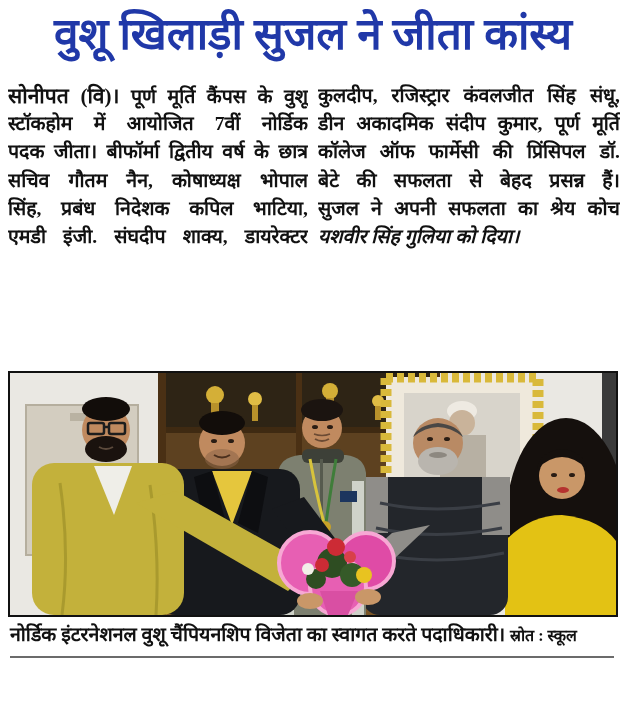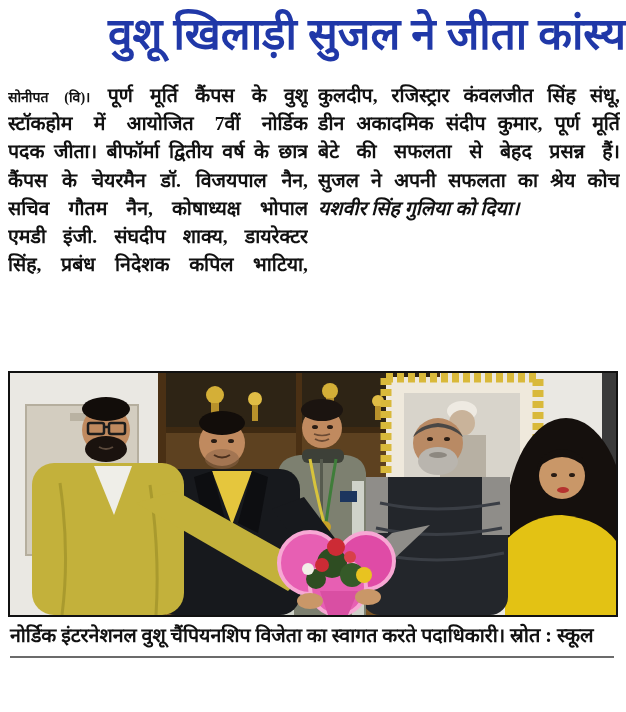--- a/index.html
+++ b/index.html
@@ -2,75 +2,75 @@
 <html><head>
 <meta charset="utf-8">
 <style>
   html,body{margin:0;padding:0;background:#ffffff;}
   .canvas{
     position:relative;width:626px;height:712px;background:#ffffff;
     font-family:"Liberation Serif","DejaVu Serif",serif;overflow:hidden;
   }
   .headline{
     position:absolute;top:4px;left:0;width:626px;height:64px;
-    font-size:44px;font-weight:700;text-align:right;line-height:62px;
+    font-size:44px;font-weight:700;text-align:center;line-height:62px;
     letter-spacing:0px;white-space:nowrap;
   }
   .bodycol{
     position:absolute;top:82px;width:300px;color:#111111;
     font-size:19.5px;font-weight:700;
   }
   .col1{left:8px;}
   .col2{left:318px;width:302px;}
   .bline{
     height:28.2px;line-height:28.2px;white-space:nowrap;
     text-align:justify;text-align-last:justify;overflow:hidden;
   }
   .col2 .lines .bline:last-child{text-align-last:left;font-style:italic;}
-  .dateline{font-weight:700;font-size:14px;}
+  .dateline{font-weight:700;font-size:21px;}
   .photo{
     position:absolute;left:8px;top:371px;width:606px;height:242px;
     border:2px solid #111;background:#e8e5df;
   }
   .photo svg{display:block;}
   .caption{
     position:absolute;left:10px;top:620px;width:606px;height:32px;
     color:#111;font-size:19.5px;font-weight:700;line-height:30px;white-space:nowrap;
   }
-  .caption .src{font-size:20px;font-weight:700;}
+  .caption .src{font-size:16px;font-weight:700;}
   .rule{
     position:absolute;left:10px;top:656px;width:604px;height:2px;background:#6b6b6b;
   }
 </style>
 </head>
 <body>
 
 <div class="canvas">
 
   <div class="headline" style="color: rgb(32, 56, 168);">वुशू खिलाड़ी सुजल ने जीता कांस्य</div>
 
   <div class="bodycol col1">
     <div class="bline">
       <span class="dateline">सोनीपत (वि)।</span>
       <span>पूर्ण मूर्ति कैंपस के वुशू</span>
     </div>
     <div class="lines">
         <div class="bline">स्टॉकहोम में आयोजित 7वीं नोर्डिक</div>
         <div class="bline">पदक जीता। बीफॉर्मा द्वितीय वर्ष के छात्र</div>
-        <div class="bline">कैंपस के चेयरमैन डॉ. विजयपाल नैन,</div>
         <div class="bline">सचिव गौतम नैन, कोषाध्यक्ष भोपाल</div>
+        <div class="bline">सिंह, प्रबंध निदेशक कपिल भाटिया,</div>
         <div class="bline">एमडी इंजी. संघदीप शाक्य, डायरेक्टर</div>
-        <div class="bline">सिंह, प्रबंध निदेशक कपिल भाटिया,</div>
       </div>
   </div>
 
   <div class="bodycol col2">
     <div class="lines">
         <div class="bline">कुलदीप, रजिस्ट्रार कंवलजीत सिंह संधू,</div>
         <div class="bline">डीन अकादमिक संदीप कुमार, पूर्ण मूर्ति</div>
+        <div class="bline">कॉलेज ऑफ फार्मेसी की प्रिंसिपल डॉ.</div>
         <div class="bline">बेटे की सफलता से बेहद प्रसन्न हैं।</div>
         <div class="bline">सुजल ने अपनी सफलता का श्रेय कोच</div>
         <div class="bline">यशवीर सिंह गुलिया को दिया।</div>
       </div>
   </div>
 
   <div class="photo">
     <svg width="606" height="242" viewBox="0 0 606 242">
 
       <rect x="0" y="0" width="606" height="242" fill="#eae8e3"></rect>

